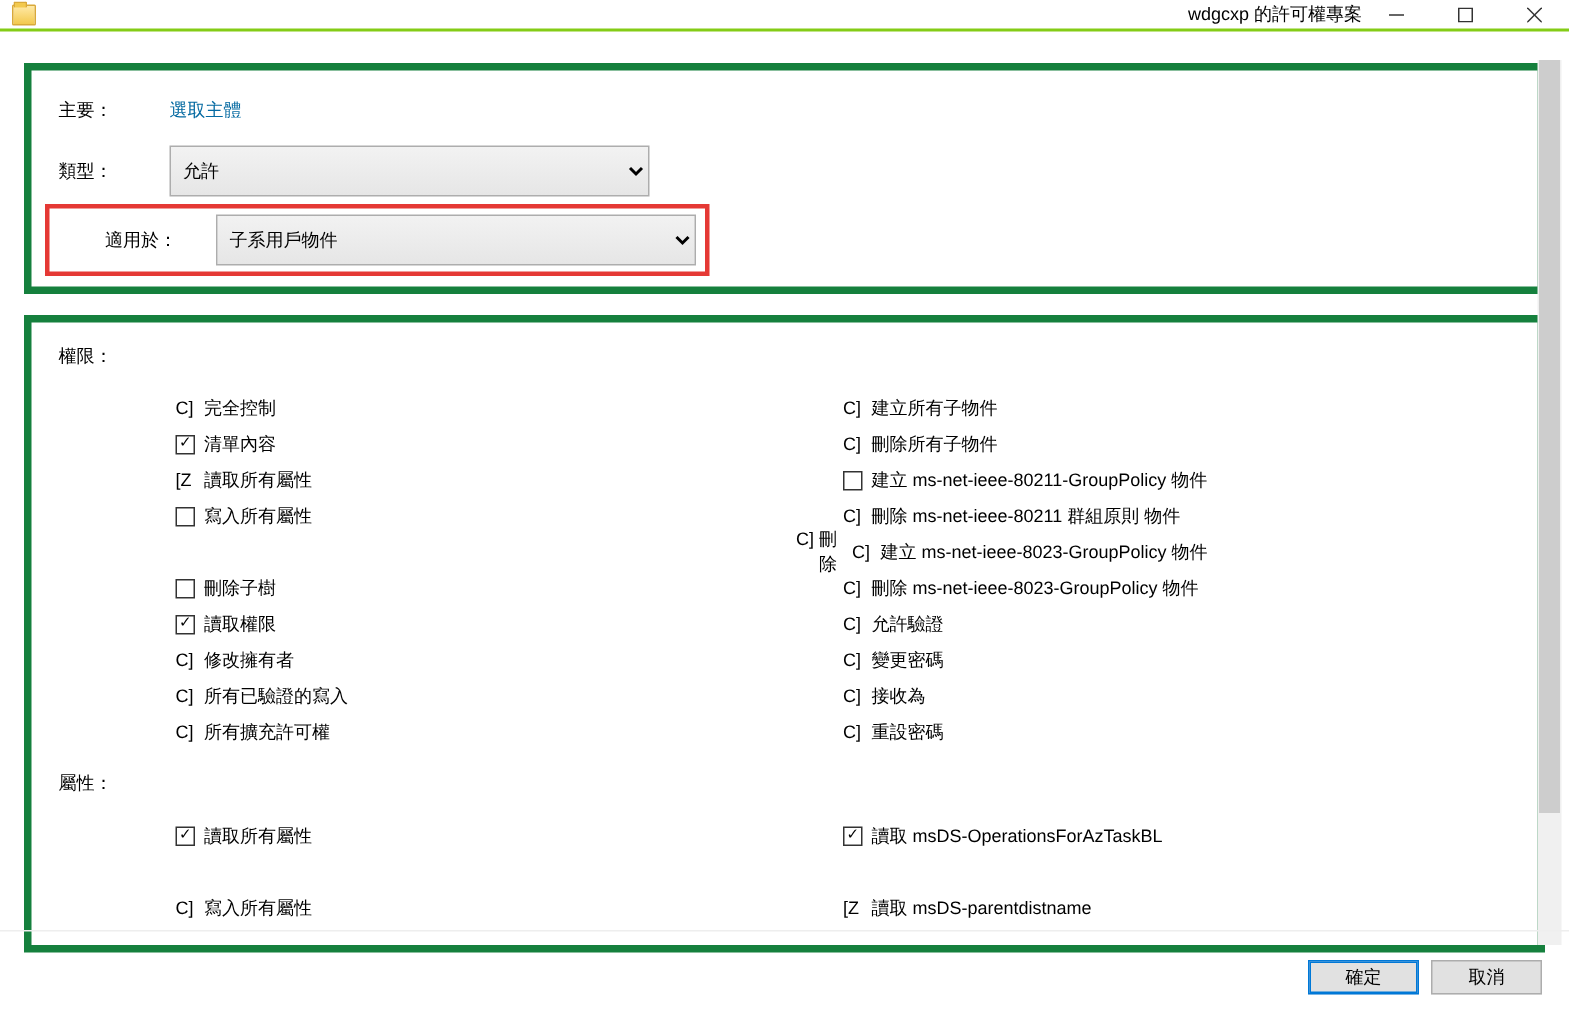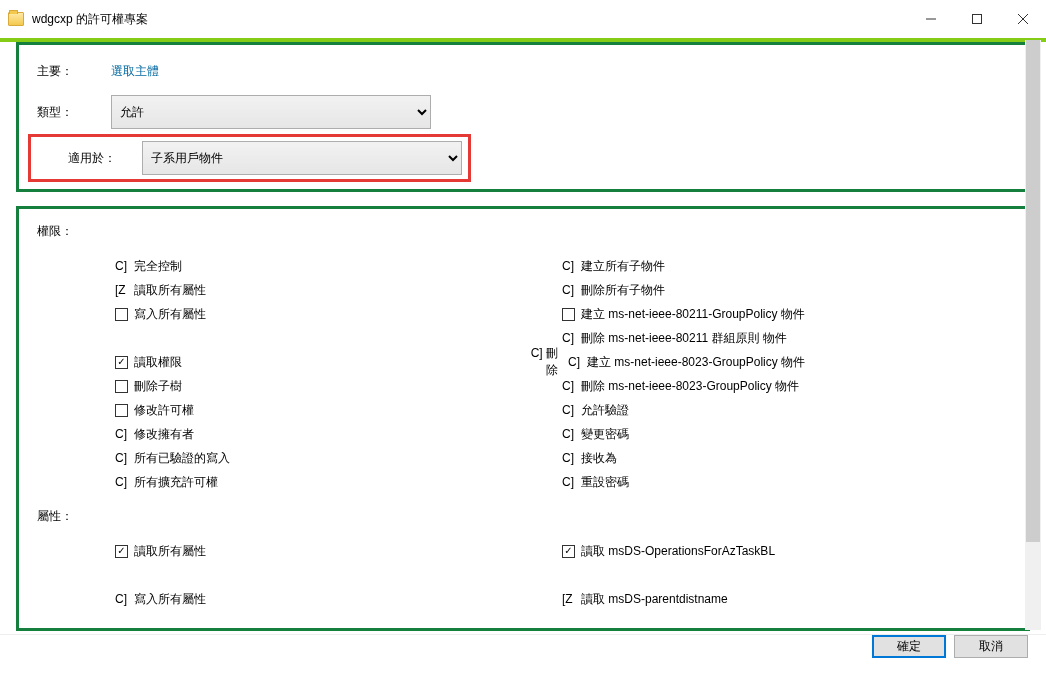--- a/index.html
+++ b/index.html
@@ -6,25 +6,26 @@
 body {
   font-family: "Microsoft JhengHei", "Segoe UI", sans-serif;
   font-size: 12px;
   background: #fff;
   width: 1046px;
   height: 682px;
   overflow: hidden;
   position: relative;
 }
 .titlebar {
-  height: 42px;
+  height: 21px;
   display: flex;
   align-items: center;
   padding: 0 0 0 8px;
-  border-bottom: 4px solid #84cc16;
+  border-bottom: 2px solid #84cc16;
+  text-align: right;
 }
 .titlebar .folder-icon {
   width: 16px; height: 14px;
   background: linear-gradient(#ffe9a6, #f3c94e);
   border: 1px solid #d9a93a;
   border-radius: 1px;
   margin-right: 8px;
   position: relative;
 }
 .titlebar .folder-icon::before {
@@ -48,21 +49,21 @@
 }
 .titlebar .winbtn svg { width: 10px; height: 10px; }
 
 .content {
   position: absolute;
   top: 30px; left: 0; right: 0; bottom: 46px;
   padding: 12px 16px 0 16px;
   overflow: hidden;
 }
 .panel {
-  border: 3px solid #15803d;
+  border: 5px solid #15803d;
   padding: 14px 18px;
   background: #fff;
 }
 .panel.top { margin-bottom: 14px; }
 .panel.bottom {
   height: 425px;
   overflow: hidden;
 }
 
 .row {
@@ -153,23 +154,23 @@
   position: absolute;
   left: 1px; right: 1px;
   top: 0;
   height: 85%;
   background: #cdcdcd;
 }
 
 .footer {
   position: absolute;
   bottom: 0; left: 0; right: 0;
-  height: 48px;
-  display: flex;
-  align-items: flex-start;
+  height: 62px;
+  display: flex;
+  align-items: center;
   justify-content: flex-end;
   padding: 0 18px;
   gap: 8px;
   border-top: 1px solid #eee;
 }
 .btn {
   min-width: 74px;
   height: 23px;
   border: 1px solid #adadad;
   background: #e1e1e1;
@@ -233,39 +234,39 @@
 
   <div class="panel bottom">
     <div class="section-label">權限：</div>
     <div class="perm-grid" id="perm-grid">
       <div class="perm-col" id="perm-left">
           <div class="perm-item">
             <span class="state-c">C]</span>
             <span>完全控制</span>
           </div>
           <div class="perm-item">
+            <span class="cb checked"></span>
+            <span>清單內容</span>
+          </div>
+          <div class="perm-item">
             <span class="state-c">[Z</span>
             <span>讀取所有屬性</span>
           </div>
           <div class="perm-item">
             <span class="cb"></span>
             <span>寫入所有屬性</span>
           </div>
           <div class="perm-item blank"></div>
           <div class="perm-item">
+            <span class="cb"></span>
+            <span>刪除子樹</span>
+          </div>
+          <div class="perm-item">
             <span class="cb checked"></span>
             <span>讀取權限</span>
-          </div>
-          <div class="perm-item">
-            <span class="cb"></span>
-            <span>刪除子樹</span>
-          </div>
-          <div class="perm-item">
-            <span class="cb"></span>
-            <span>修改許可權</span>
           </div>
           <div class="perm-item">
             <span class="state-c">C]</span>
             <span>修改擁有者</span>
           </div>
           <div class="perm-item">
             <span class="state-c">C]</span>
             <span>所有已驗證的寫入</span>
           </div>
           <div class="perm-item">

